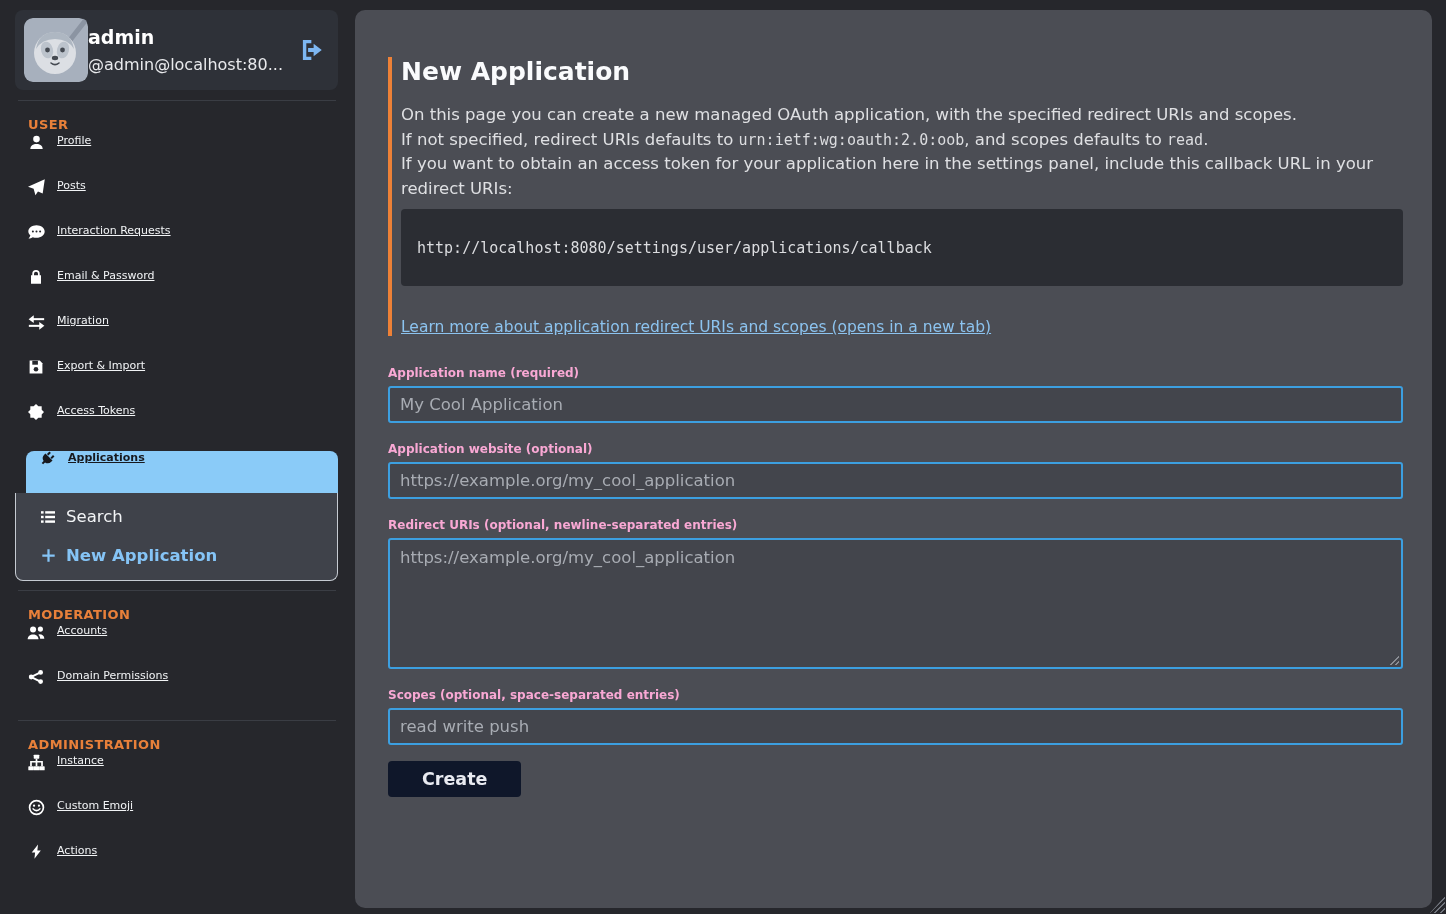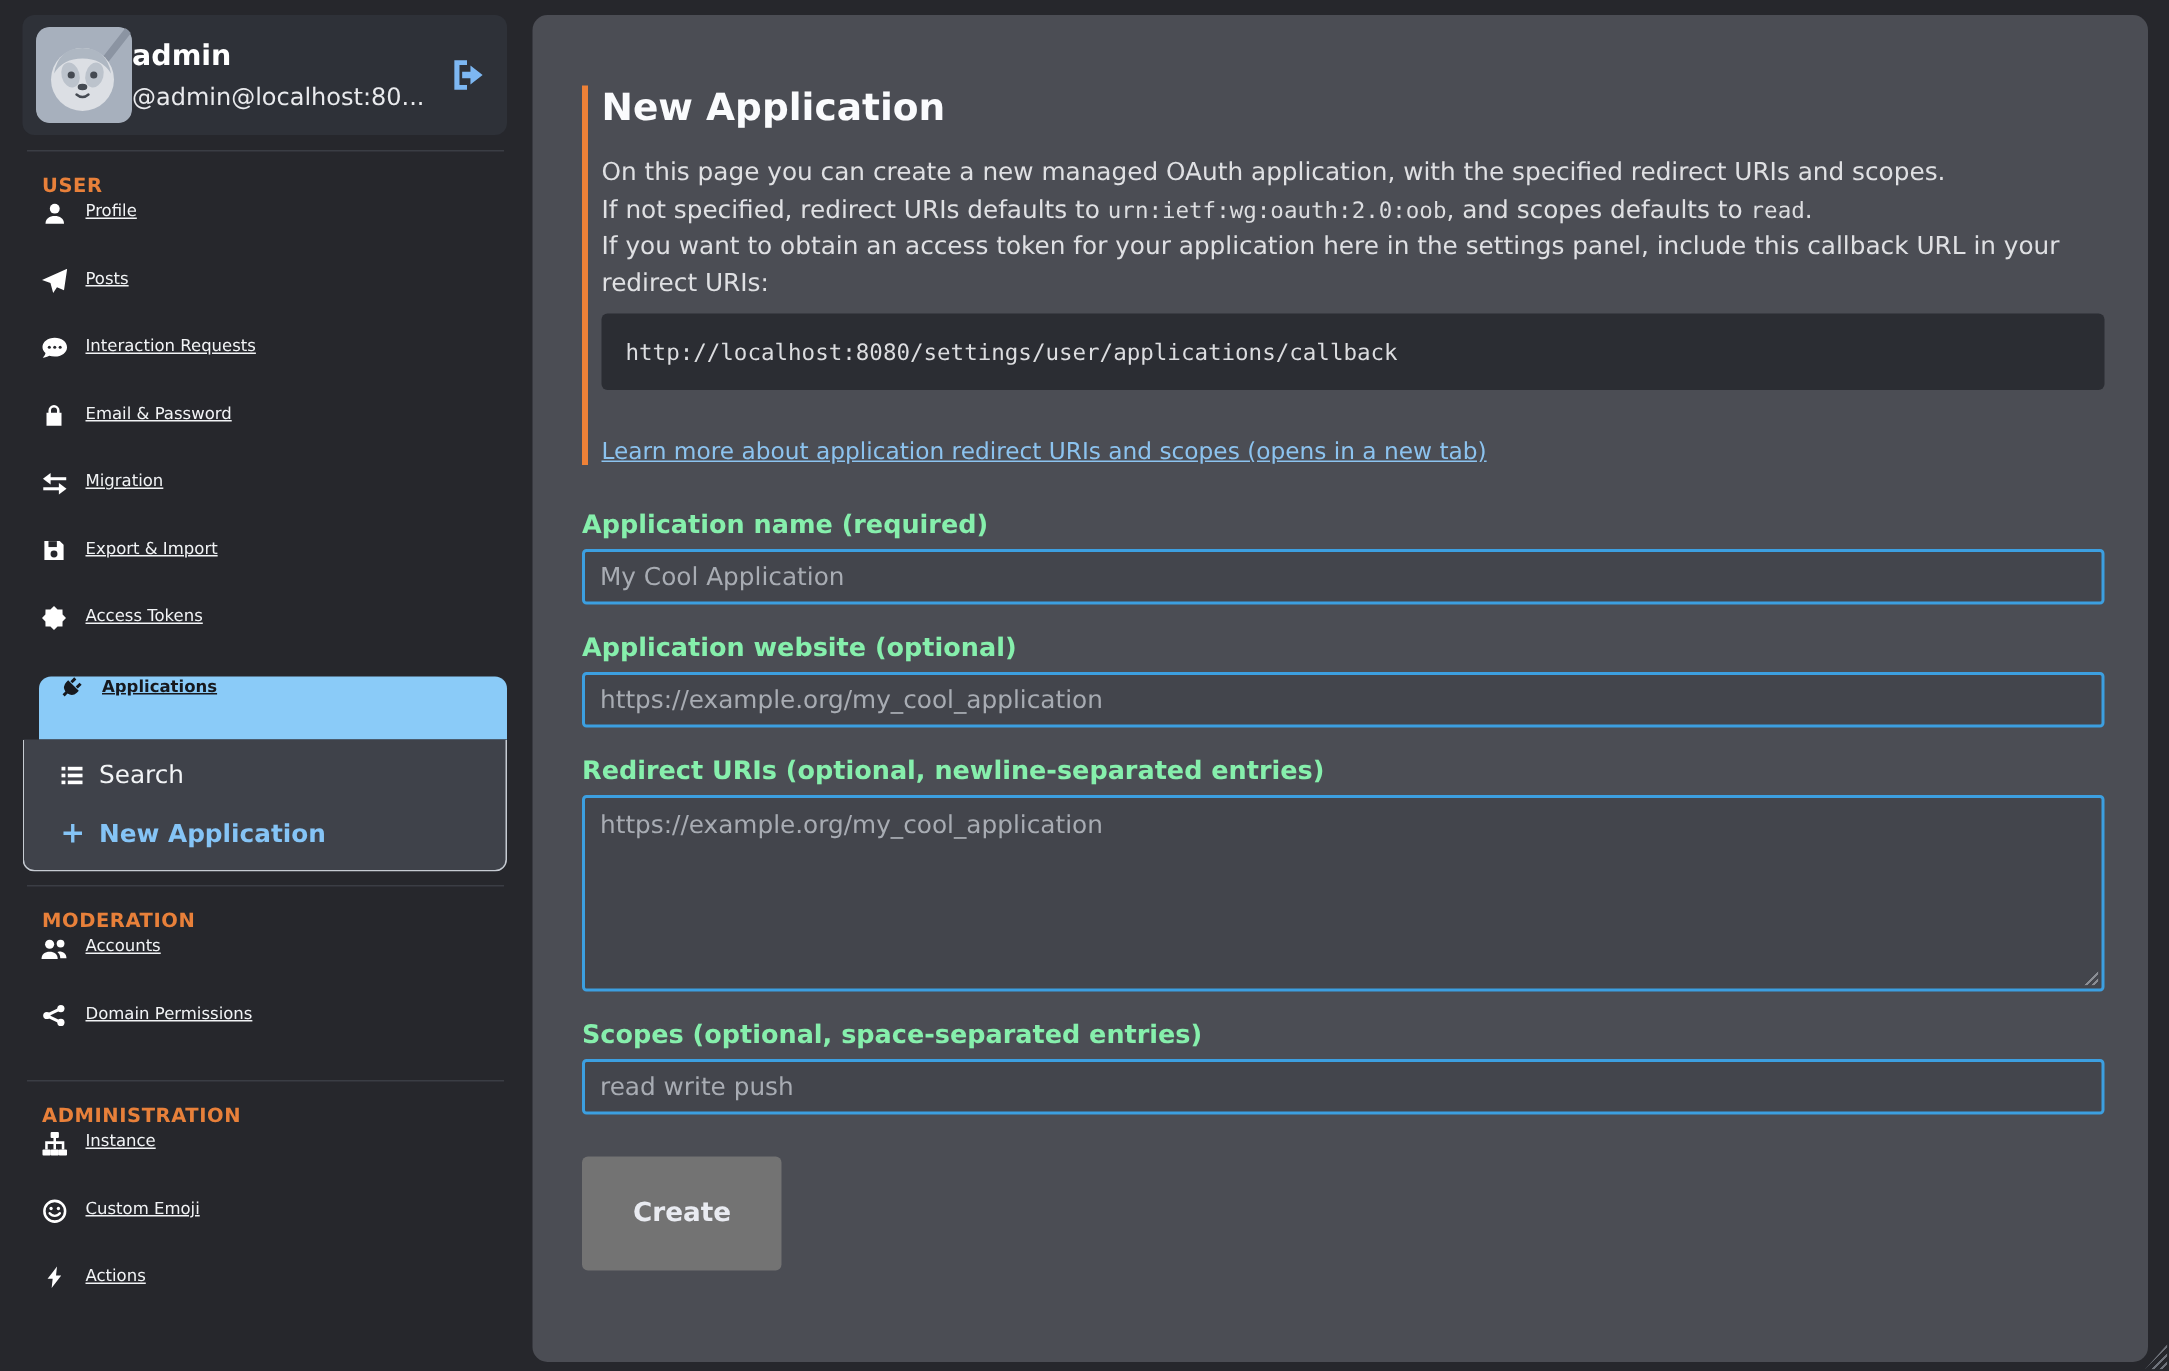--- a/index.html
+++ b/index.html
@@ -34,40 +34,40 @@
   .sub-item.active .icon-box{color:#85c4f6;}
 
   
   .panel{flex:none;width:1077px;height:898px;margin:10px 14px 6px 0;background:#4b4d54;
          border-radius:10px;box-sizing:border-box;padding:47px 28px 0 33px;overflow:hidden;}
   .content{width:1015px;}
   .intro{border-left:4px solid #ee8137;padding-left:9px;margin-bottom:30px;}
   .intro h1{margin:0 0 17px;font-size:25px;font-weight:bold;color:#fafbfd;}
   .desc{margin:0;font-size:16.5px;line-height:24.5px;color:#dfe0e3;}
   .desc code, .codeblock code{font-family:"DejaVu Sans Mono","Liberation Mono",monospace;font-size:15px;color:#dcdde0;}
-  .codeblock{margin-top:8px;background:#2b2d33;border-radius:4px;padding:16px 16px;box-sizing:border-box;}
+  .codeblock{margin-top:8px;background:#2b2d33;border-radius:4px;padding:29px 16px;box-sizing:border-box;}
   .learn-more{margin:32px 0 4px;font-size:15.5px;}
   .learn-more a{color:#8cc3ef;text-decoration:underline;cursor:pointer;}
 
   .field{margin-bottom:19px;}
-  .field label{display:block;font-size:17px;font-weight:bold;color:#86efac;margin-bottom:6px;}
+  .field label{display:block;font-size:12px;font-weight:bold;color:#f9a8d4;margin-bottom:6px;}
   .field input,.field textarea{display:block;width:100%;box-sizing:border-box;background:#43454c;
         border:2px solid #3c9fe0;border-radius:3px;color:#e8e9ec;font-size:16.5px;
         font-family:"DejaVu Sans","Liberation Sans",sans-serif;outline:none;}
   .field input{height:37px;padding:0 10px;}
   .field textarea{height:131px;padding:8px 10px;resize:none;}
   .field input::placeholder,.field textarea::placeholder{color:#a8acb3;opacity:1;}
   .textarea-wrap{position:relative;}
   .grip{position:absolute;right:4px;bottom:4px;width:11px;height:11px;
         background:repeating-linear-gradient(-45deg,transparent 0 2px,#8a8d94 2px 3.5px);
         clip-path:polygon(100% 0,100% 100%,0 100%);}
   .scopes-field{margin-bottom:16px;}
-  .create-btn{display:inline-block;background:#737373;color:#e9ebf1;font-weight:bold;
+  .create-btn{display:inline-block;background:#0f172a;color:#e9ebf1;font-weight:bold;
         font-size:17.5px;font-family:inherit;border:none;border-radius:4px;
-        padding:28px 34px;cursor:pointer;margin-top:12px;}
+        padding:8px 34px;cursor:pointer;margin-top:0;}
   .page-grip{position:absolute;right:1px;bottom:1px;width:15px;height:17px;
         background:repeating-linear-gradient(-45deg,transparent 0 2.5px,#6f737b 2.5px 4px);
         clip-path:polygon(100% 0,100% 100%,0 100%);}
   svg{display:block;}
 </style>
 </head>
 <body>
 
 <div class="app">
 

